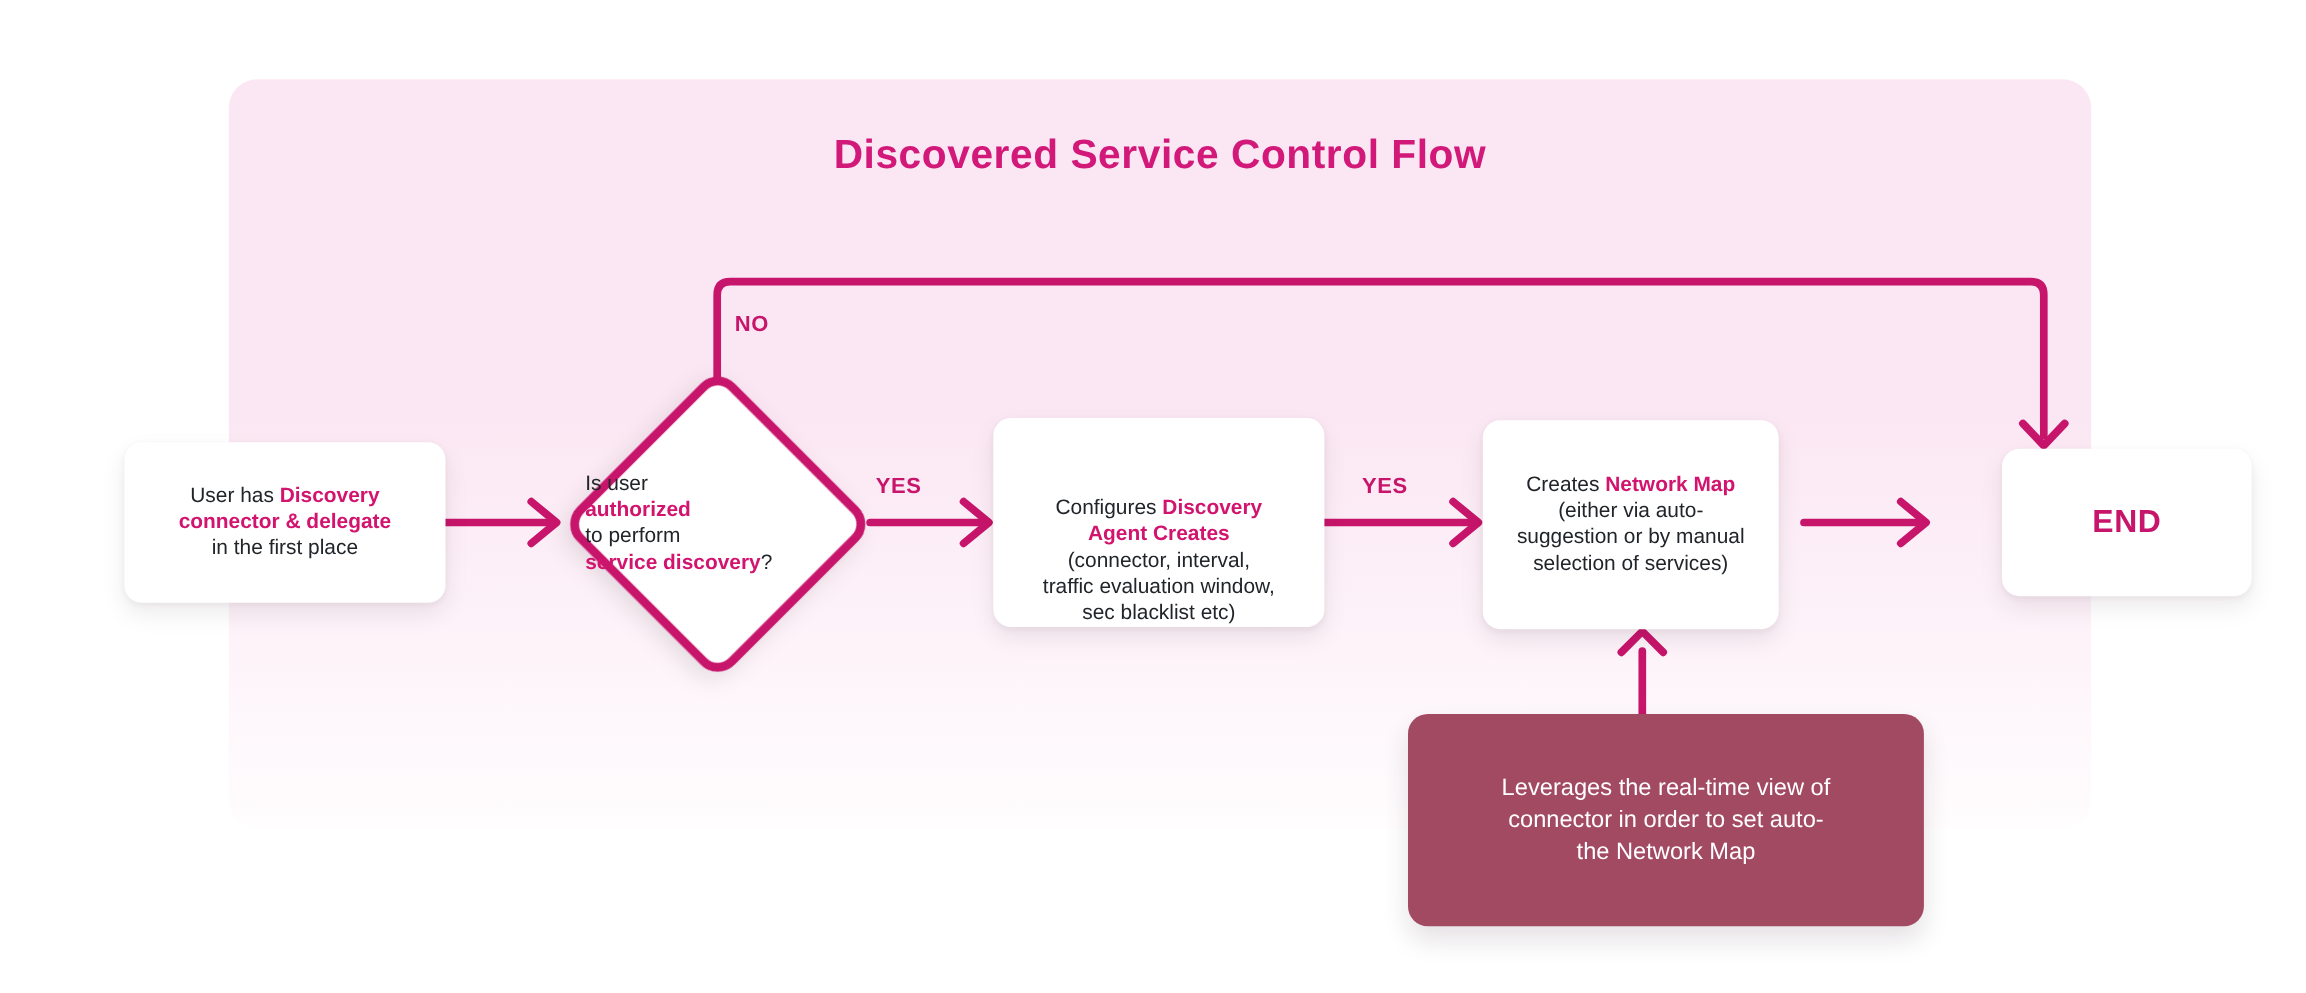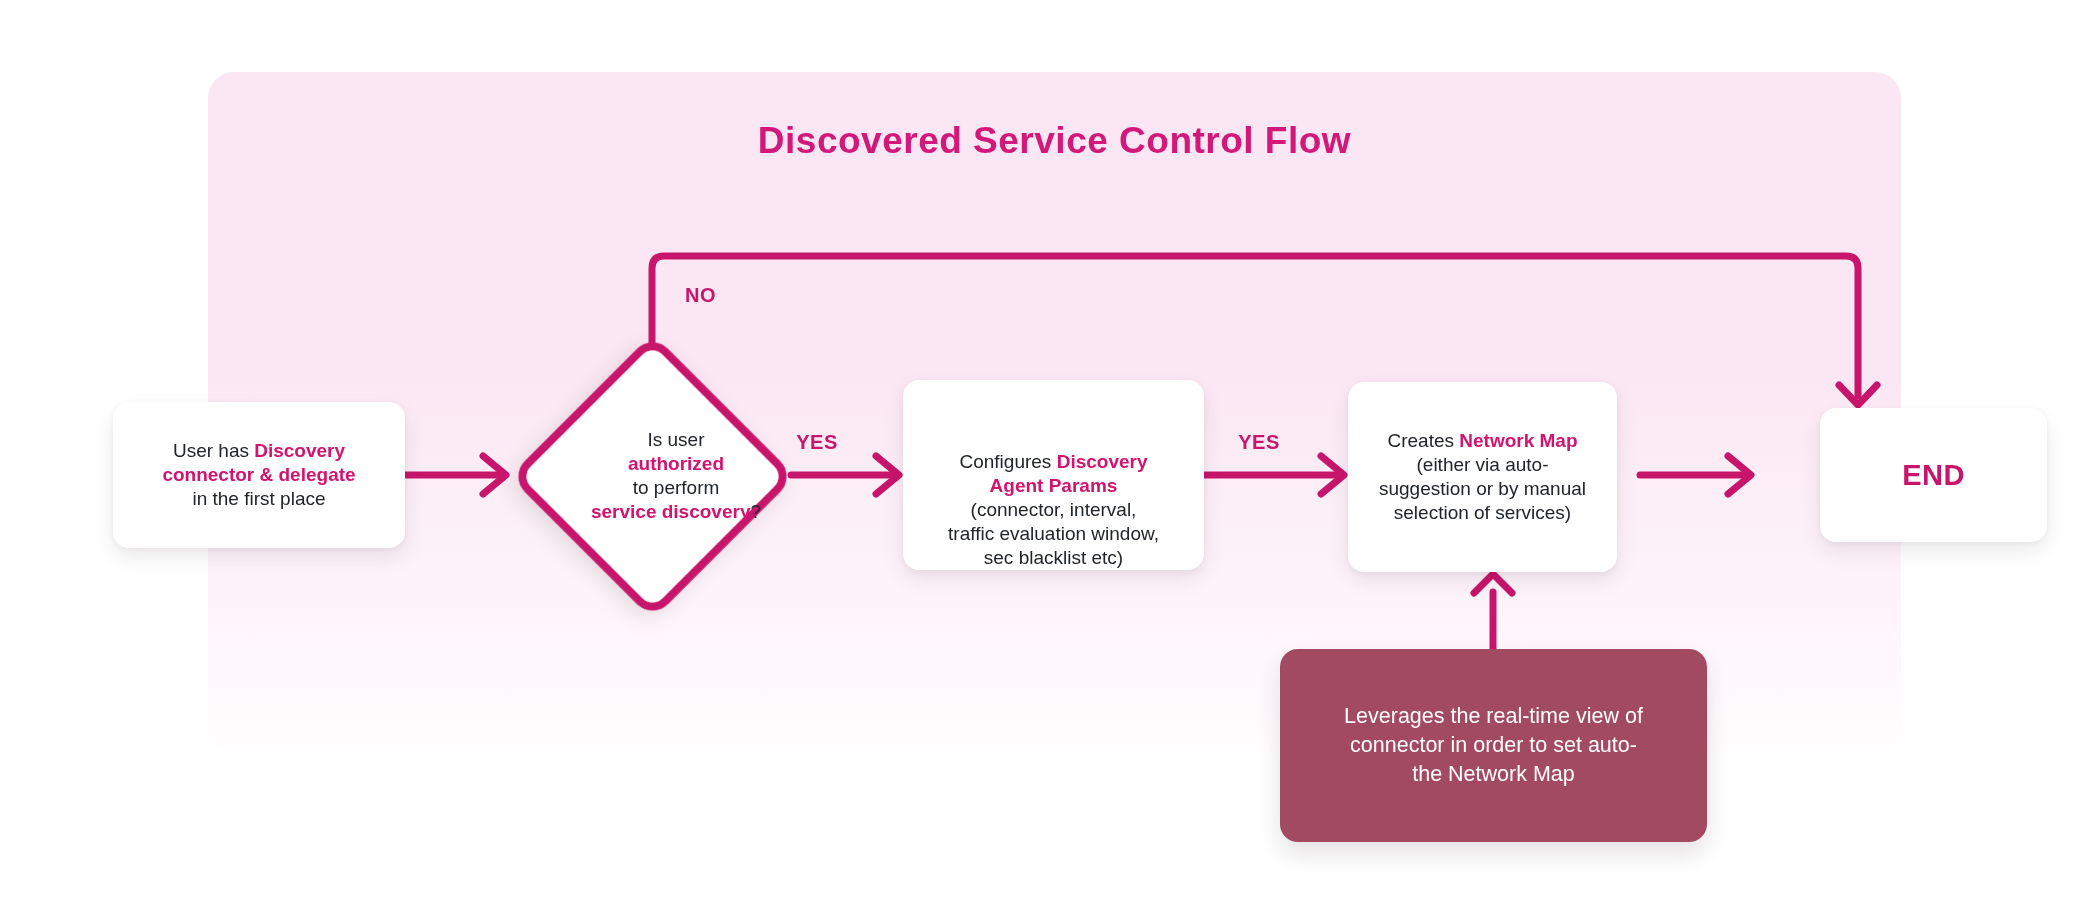--- a/index.html
+++ b/index.html
@@ -38,32 +38,32 @@
     box-shadow:0 10px 22px rgba(40,10,30,.08),0 2px 6px rgba(40,10,30,.05);
     display:flex;align-items:center;justify-content:center;
     text-align:center;color:var(--text);font-size:19px;line-height:24px;
   }
   .node-start{left:113px;top:402px;width:292px;height:146px;}
   .node-configure{left:903px;top:380px;width:301px;height:190px;align-items:flex-end;}
   .node-create{left:1348px;top:382px;width:269px;height:190px;}
   .node-end{left:1820px;top:408px;width:227px;height:134px;}
   .end-label{font-size:29px;font-weight:700;color:var(--accent);letter-spacing:.5px;}
   .diamond-text{
-    position:absolute;left:556px;top:428px;width:240px;
-    text-align:center;color:var(--text);font-size:19px;line-height:24px;
+    position:absolute;left:532px;top:428px;width:240px;
+    text-align:left;color:var(--text);font-size:19px;line-height:24px;
   }
   .accent{color:var(--accent-text);font-weight:700;}
   .flow-label{
     position:absolute;font-size:20px;font-weight:700;color:var(--accent);letter-spacing:.5px;
   }
-  .label-no{left:685px;top:284px;text-align:right;}
+  .label-no{left:668px;top:284px;text-align:right;}
   .label-yes-1{left:786px;top:431px;width:62px;text-align:center;}
   .label-yes-2{left:1228px;top:431px;width:62px;text-align:center;}
   .note{
-    position:absolute;left:1280px;top:649px;width:427px;height:193px;
+    position:absolute;left:1280px;top:649px;width:469px;height:193px;
     background:var(--note-bg);border-radius:18px;
     box-shadow:0 12px 24px rgba(40,10,30,.12);
     display:flex;align-items:center;justify-content:center;
     text-align:center;color:var(--note-text);font-size:21.5px;line-height:29px;
   }
 </style>
 </head>
 <body>
 
 <div class="stage">
@@ -106,21 +106,21 @@
   <div class="diamond-text">
     <div><span>Is user</span></div>
     <div><span class="accent">authorized</span></div>
     <div><span>to perform</span></div>
     <div><span class="accent">service discovery</span><span>?</span></div>
   </div>
 
   <div class="node node-configure">
     <div>
       <div><span>Configures </span><span class="accent">Discovery</span></div>
-      <div><span class="accent">Agent Params</span></div>
+      <div><span class="accent">Agent Creates</span></div>
       <div><span>(connector, interval,</span></div>
       <div><span>traffic evaluation window,</span></div>
       <div><span>sec blacklist etc)</span></div>
     </div>
   </div>
 
   <div class="node node-create">
     <div>
       <div><span>Creates </span><span class="accent">Network Map</span></div>
       <div><span>(either via auto-</span></div>

